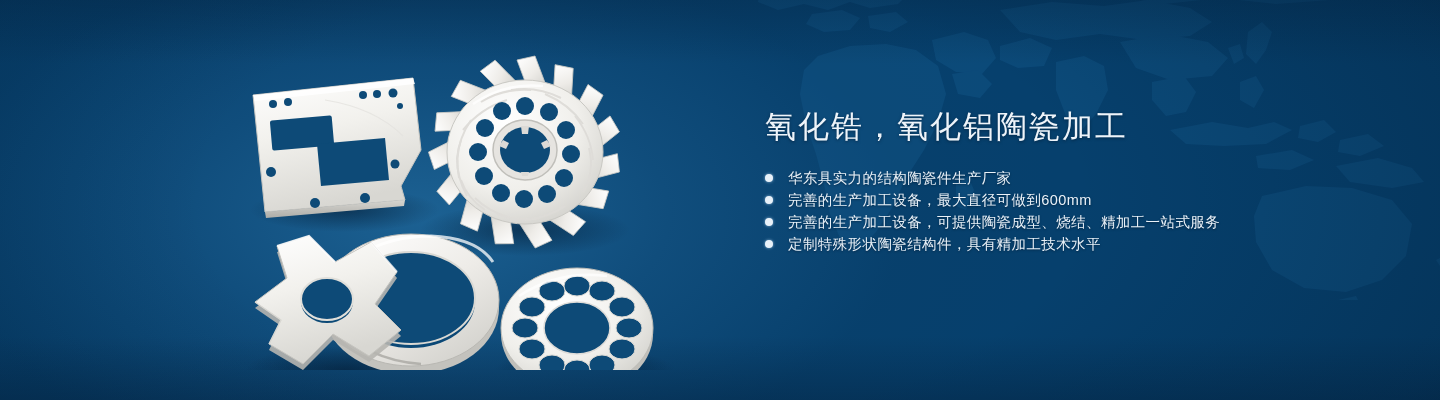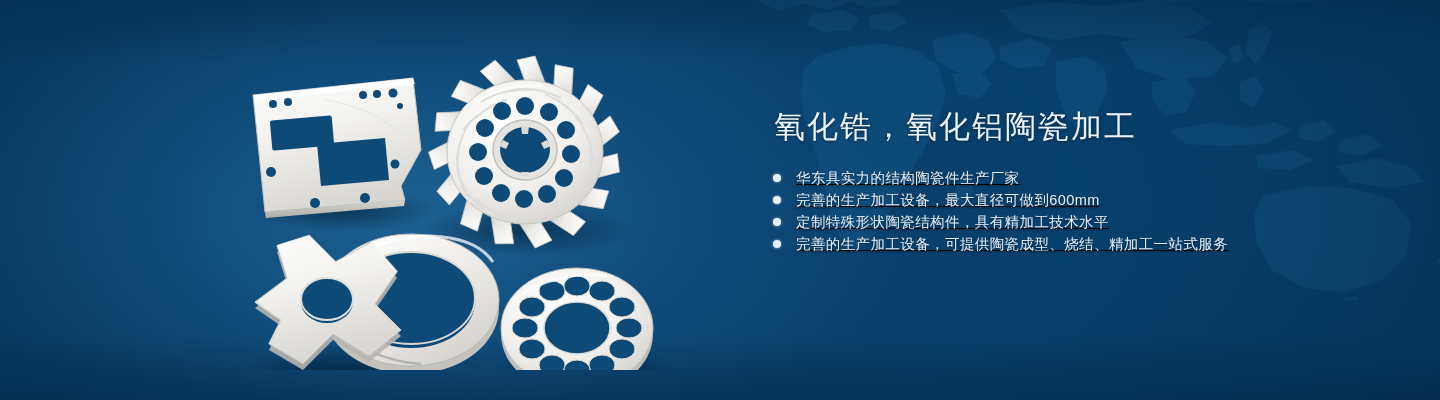--- a/index.html
+++ b/index.html
@@ -71,29 +71,28 @@
     left: 765px;
     top: 108px;
     width: 600px;
   }
   .headline {
     font-size: 31px;
     line-height: 1.25;
     color: #eef4fa;
     letter-spacing: 2px;
     font-weight: normal;
-    margin: 0 0 20px 9px;
+    margin: 0 0 20px 0;
     text-shadow: 0 1px 3px rgba(0,20,40,0.55);
     white-space: nowrap;
   }
   .bullets {
     list-style: none;
-    margin: 8px;
+    margin: 0;
     padding: 0;
-    text-decoration: underline;
   }
   .bullets li {
     position: relative;
     padding-left: 23px;
     font-size: 14.5px;
     line-height: 22px;
     color: #e9f1f8;
     letter-spacing: 0.4px;
     white-space: nowrap;
     text-shadow: 0 1px 2px rgba(0,18,36,0.5);
@@ -392,22 +391,22 @@
       <li>
         <span class="dot"></span>
         <span>华东具实力的结构陶瓷件生产厂家</span>
       </li>
       <li>
         <span class="dot"></span>
         <span>完善的生产加工设备，最大直径可做到600mm</span>
       </li>
       <li>
         <span class="dot"></span>
-        <span>定制特殊形状陶瓷结构件，具有精加工技术水平</span>
+        <span>完善的生产加工设备，可提供陶瓷成型、烧结、精加工一站式服务</span>
       </li>
       <li>
         <span class="dot"></span>
-        <span>完善的生产加工设备，可提供陶瓷成型、烧结、精加工一站式服务</span>
+        <span>定制特殊形状陶瓷结构件，具有精加工技术水平</span>
       </li>
     </ul>
   </div>
 
 </div>
 
 </body></html>

